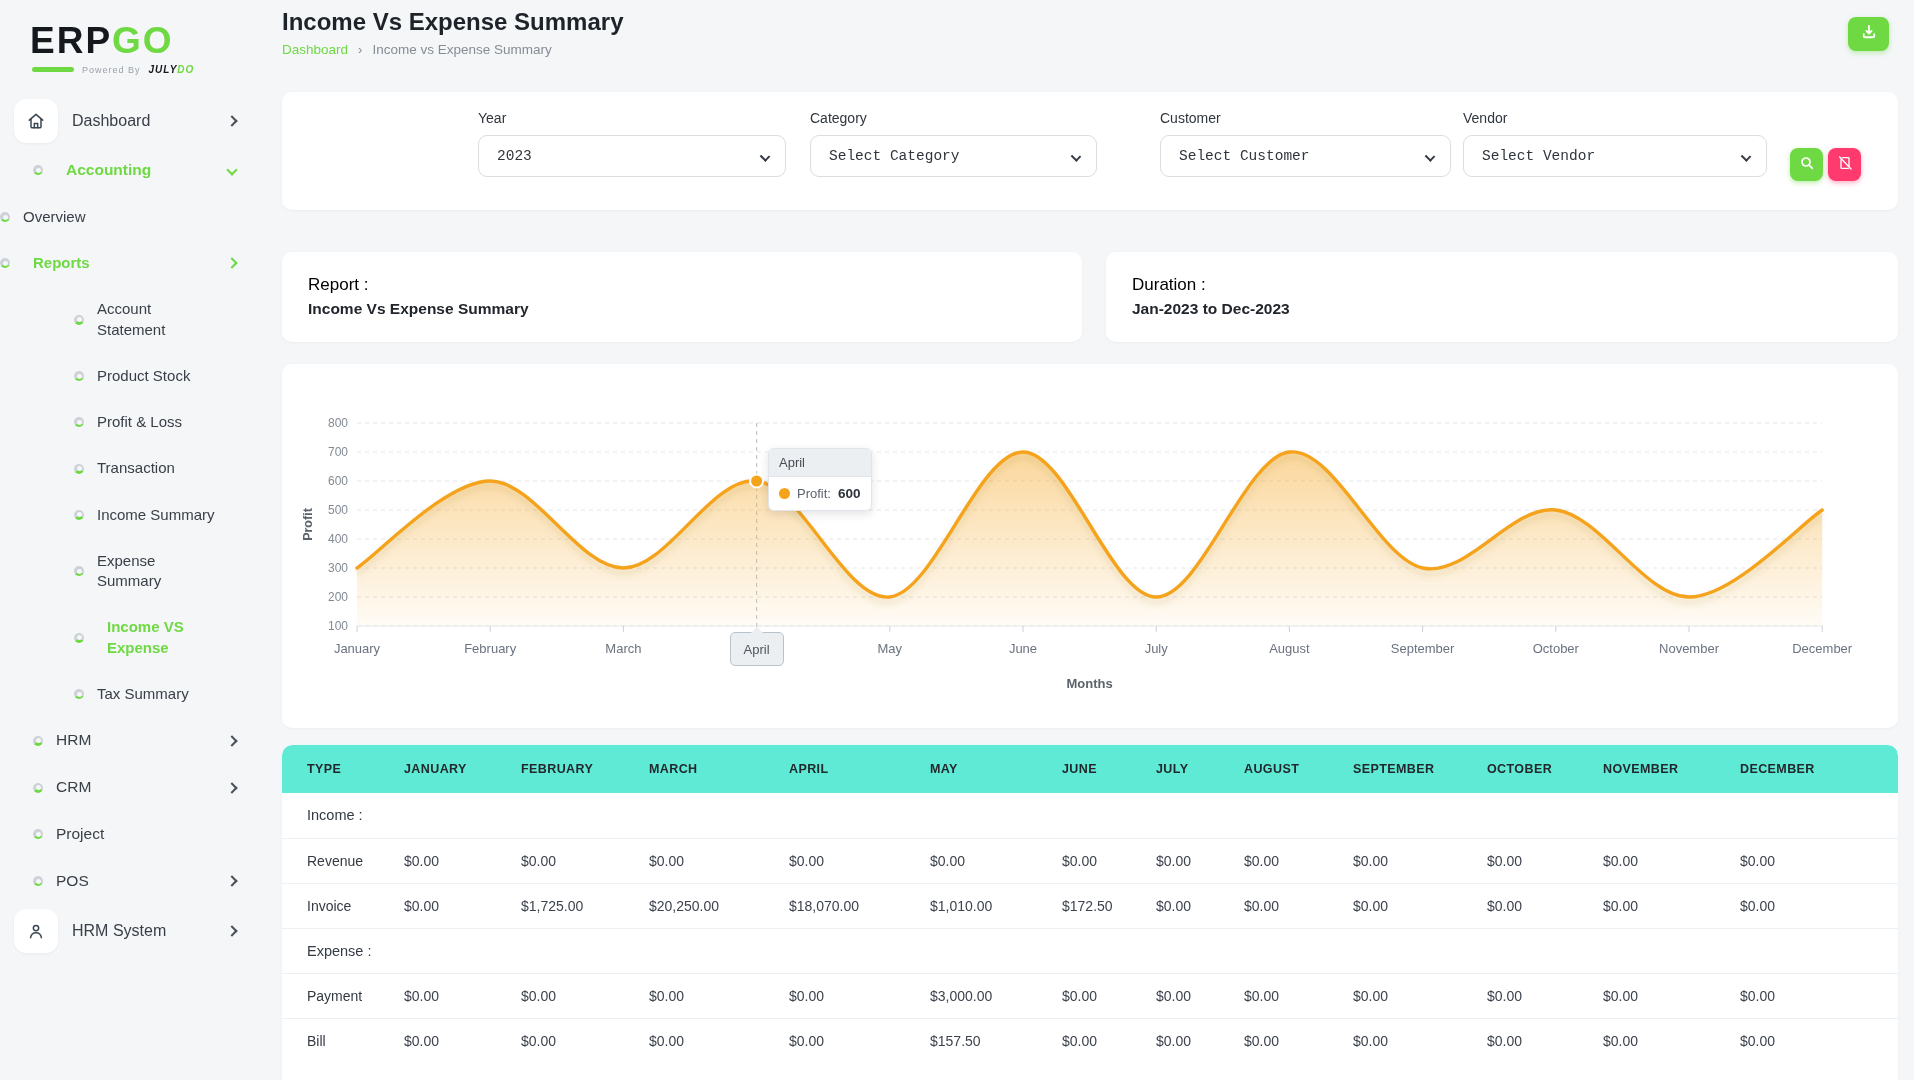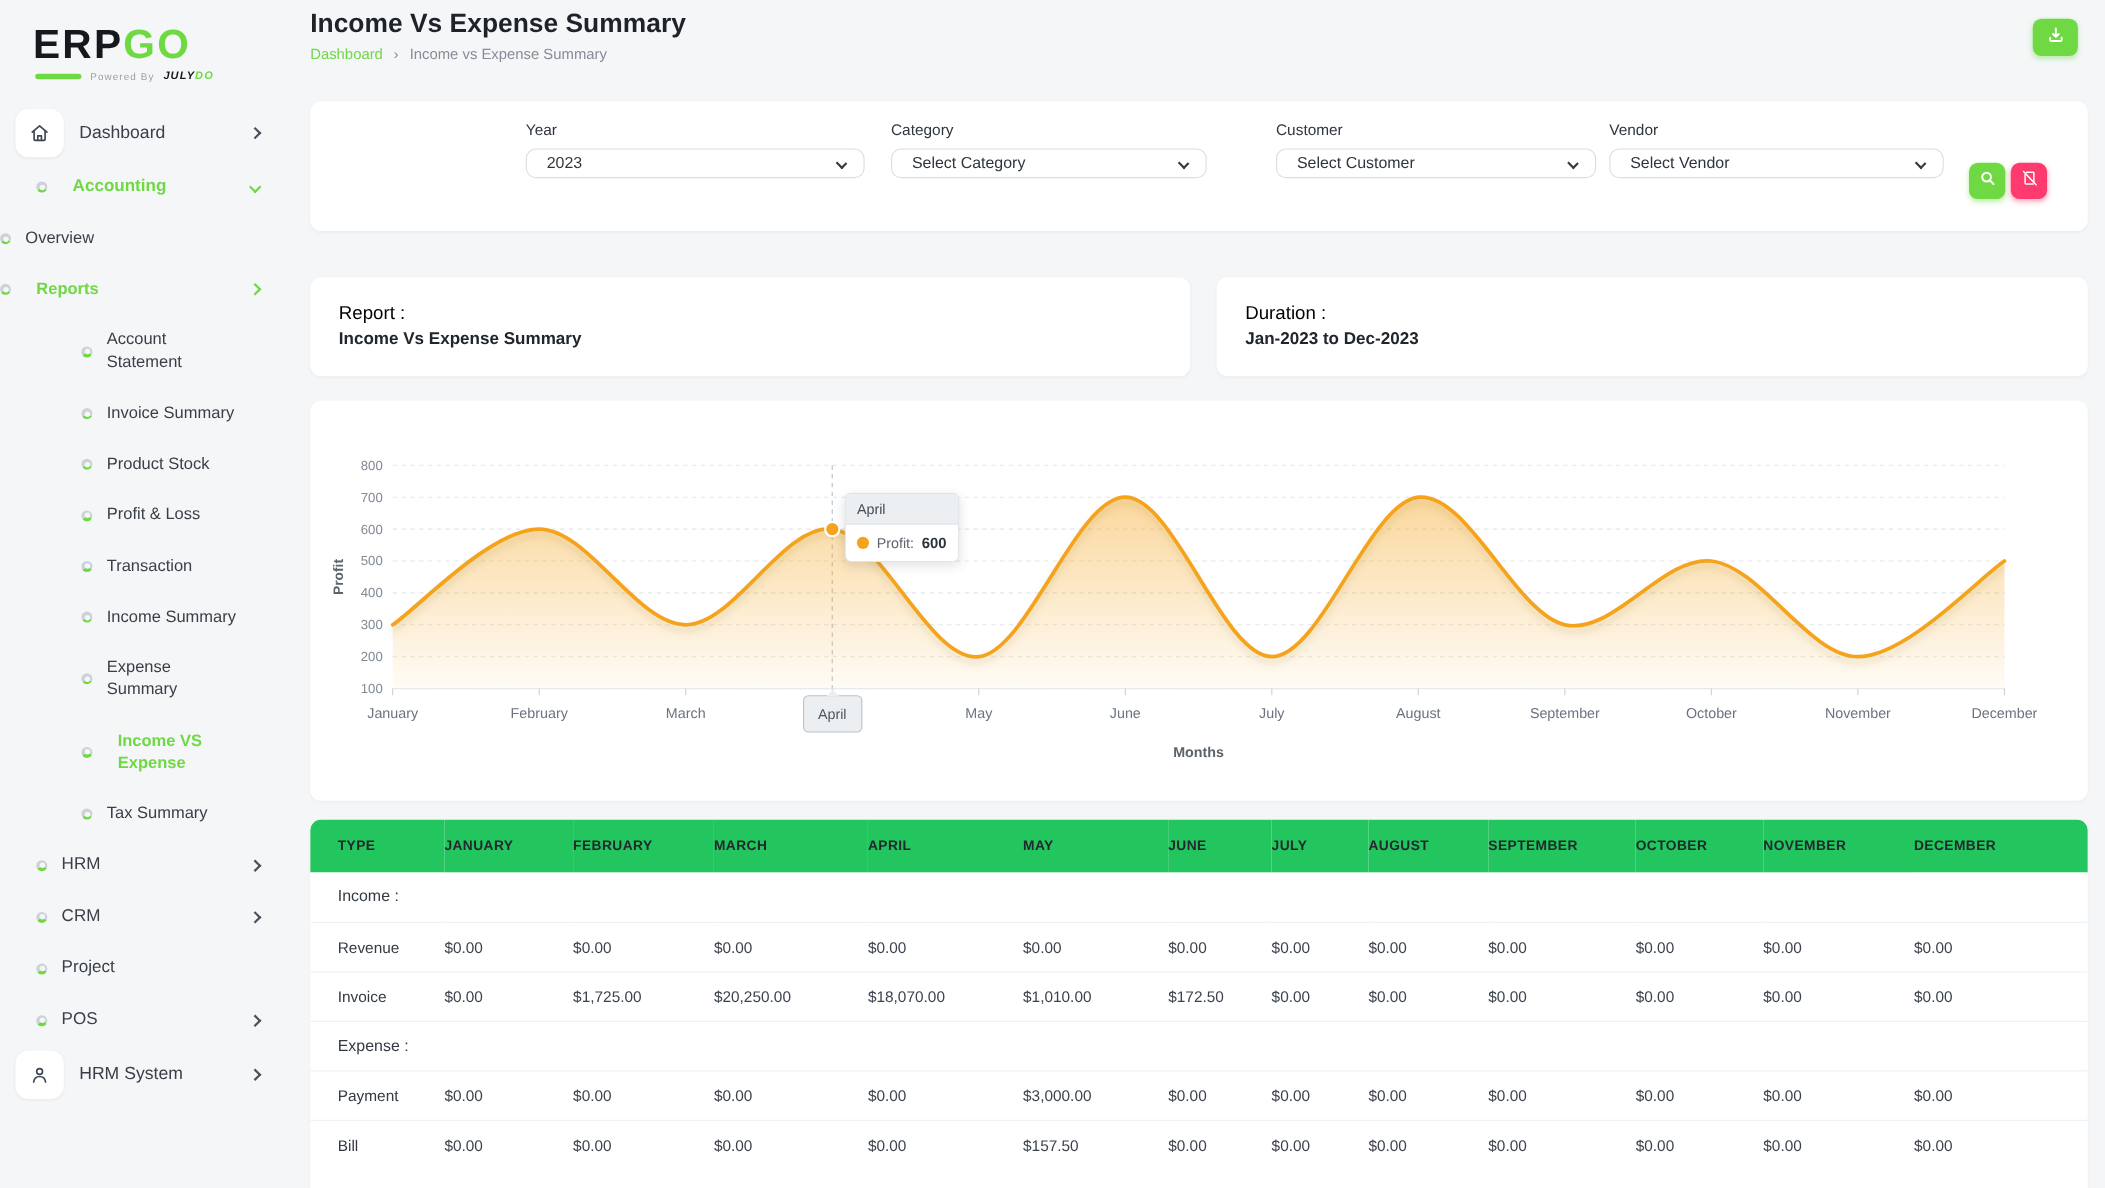--- a/index.html
+++ b/index.html
@@ -48,22 +48,22 @@
   .dl-btn { position:absolute; left:1848px; top:17px; width:41px; height:34px; border-radius:8px;
             background:#6fd943; display:flex; align-items:center; justify-content:center; cursor:pointer;
             box-shadow:0 2px 5px rgba(111,217,67,.4); }
 
   .card { position:absolute; background:#fff; border-radius:10px; box-shadow:0 1px 3px rgba(30,40,50,.04); }
 
   
   .filter-card { left:282px; top:92px; width:1616px; height:118px; }
   .f-group { position:absolute; top:18px; }
   .f-label { font-size:14px; color:#30363d; margin-bottom:9px; }
-  .f-select { height:27px; border:1px solid #d9dee3; border-radius:9px; background:#fff; display:flex;
-              align-items:center; padding:0 16px 0 18px; font-size:14.5px; color:#2f353c; cursor:pointer; }
+  .f-select { height:42px; border:1px solid #d9dee3; border-radius:9px; background:#fff; display:flex;
+              align-items:center; padding:0 16px 0 18px; font-size:14.5px; color:#2f353c; cursor:pointer;font-family:Liberation Mono, monospace; }
   .f-select .chev { margin-left:auto; border-color:#343a41; width:7px; height:7px; }
   .f-btn { position:absolute; top:56px; width:33px; height:33px; border-radius:8px; display:flex;
            align-items:center; justify-content:center; cursor:pointer; }
   .f-btn.search { left:1508px; background:#6fd943; box-shadow:0 2px 5px rgba(111,217,67,.45); }
   .f-btn.reset  { left:1546px; background:#ff3a6e; box-shadow:0 2px 5px rgba(255,58,110,.4); }
 
   
   .report-card { left:282px; top:252px; width:800px; height:90px; padding:23px 26px; }
   .duration-card { left:1106px; top:252px; width:792px; height:90px; padding:23px 26px; }
   .info-label { font-size:17px; color:#000000; }
@@ -82,21 +82,21 @@
   .tt-value { font-size:13.5px; font-weight:700; color:#2c3239; }
   .x-cursor { position:absolute; top:266px; width:54px; height:34px; background:#eceff1; border:1px solid #b9c3cb;
               border-radius:5px; display:flex; align-items:center; justify-content:center;
               font-size:13px; color:#4d565e; z-index:4;}
   .x-cursor::before { content:""; position:absolute; top:-6px; left:50%; margin-left:-6px;
               border-left:6px solid transparent; border-right:6px solid transparent; border-bottom:6px solid #eceff1; }
 
   
   .table-card { left:282px; top:745px; width:1616px; height:360px; overflow:hidden; }
   table { width:100%; border-collapse:collapse; table-layout:fixed; }
-  thead th { background:#22c55e; height:48px; text-align:left; font-size:12.5px; letter-spacing:.4px;
+  thead th { background:#5eead4; height:48px; text-align:left; font-size:12.5px; letter-spacing:.4px;
              color:#23282f; font-weight:700; padding:0 8px 0 0; }
   thead th:first-child { padding-left:25px; border-top-left-radius:10px; }
   thead th:last-child { border-top-right-radius:10px; }
   tbody td { height:45px; border-top:1px solid #eef1f3; font-size:14px; color:#3d434d; padding:0 8px 0 0; }
   tbody tr:first-child td { border-top:none; }
   tbody td:first-child { padding-left:25px; color:#343a43; }
   tr.section td { font-size:14.5px; color:#343a43; }
 </style>
 </head>
 <body>
@@ -132,24 +132,20 @@
         <span class="lbl">Overview</span>
       </div>
       <div class="s-item lvl2 active">
         <span class="dot"></span>
         <span class="lbl">Reports</span>
         <span class="chev right"></span>
       </div>
       <div class="s-item lvl3">
         <span class="dot"></span>
         <span class="lbl">Account Statement</span>
-      </div>
-      <div class="s-item lvl3">
-        <span class="dot"></span>
-        <span class="lbl">Invoice Summary</span>
       </div>
       <div class="s-item lvl3">
         <span class="dot"></span>
         <span class="lbl">Product Stock</span>
       </div>
       <div class="s-item lvl3">
         <span class="dot"></span>
         <span class="lbl">Profit &amp; Loss</span>
       </div>
       <div class="s-item lvl3">

